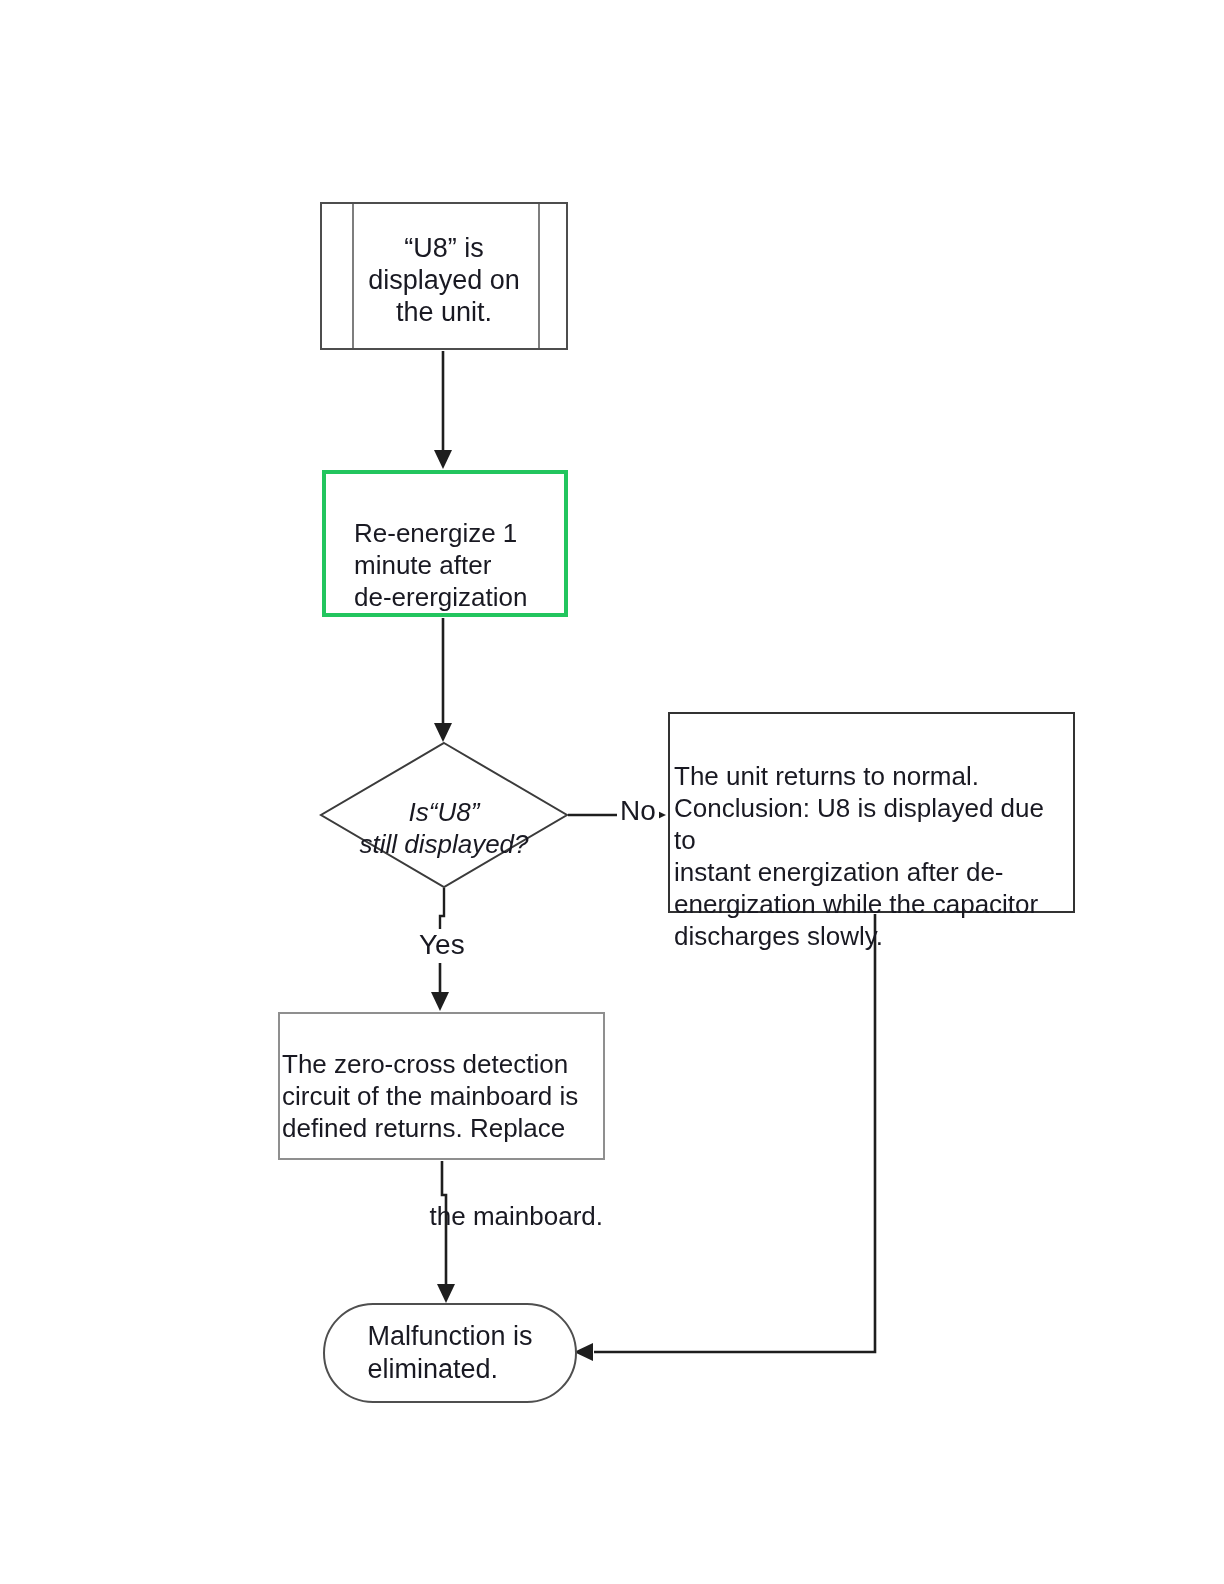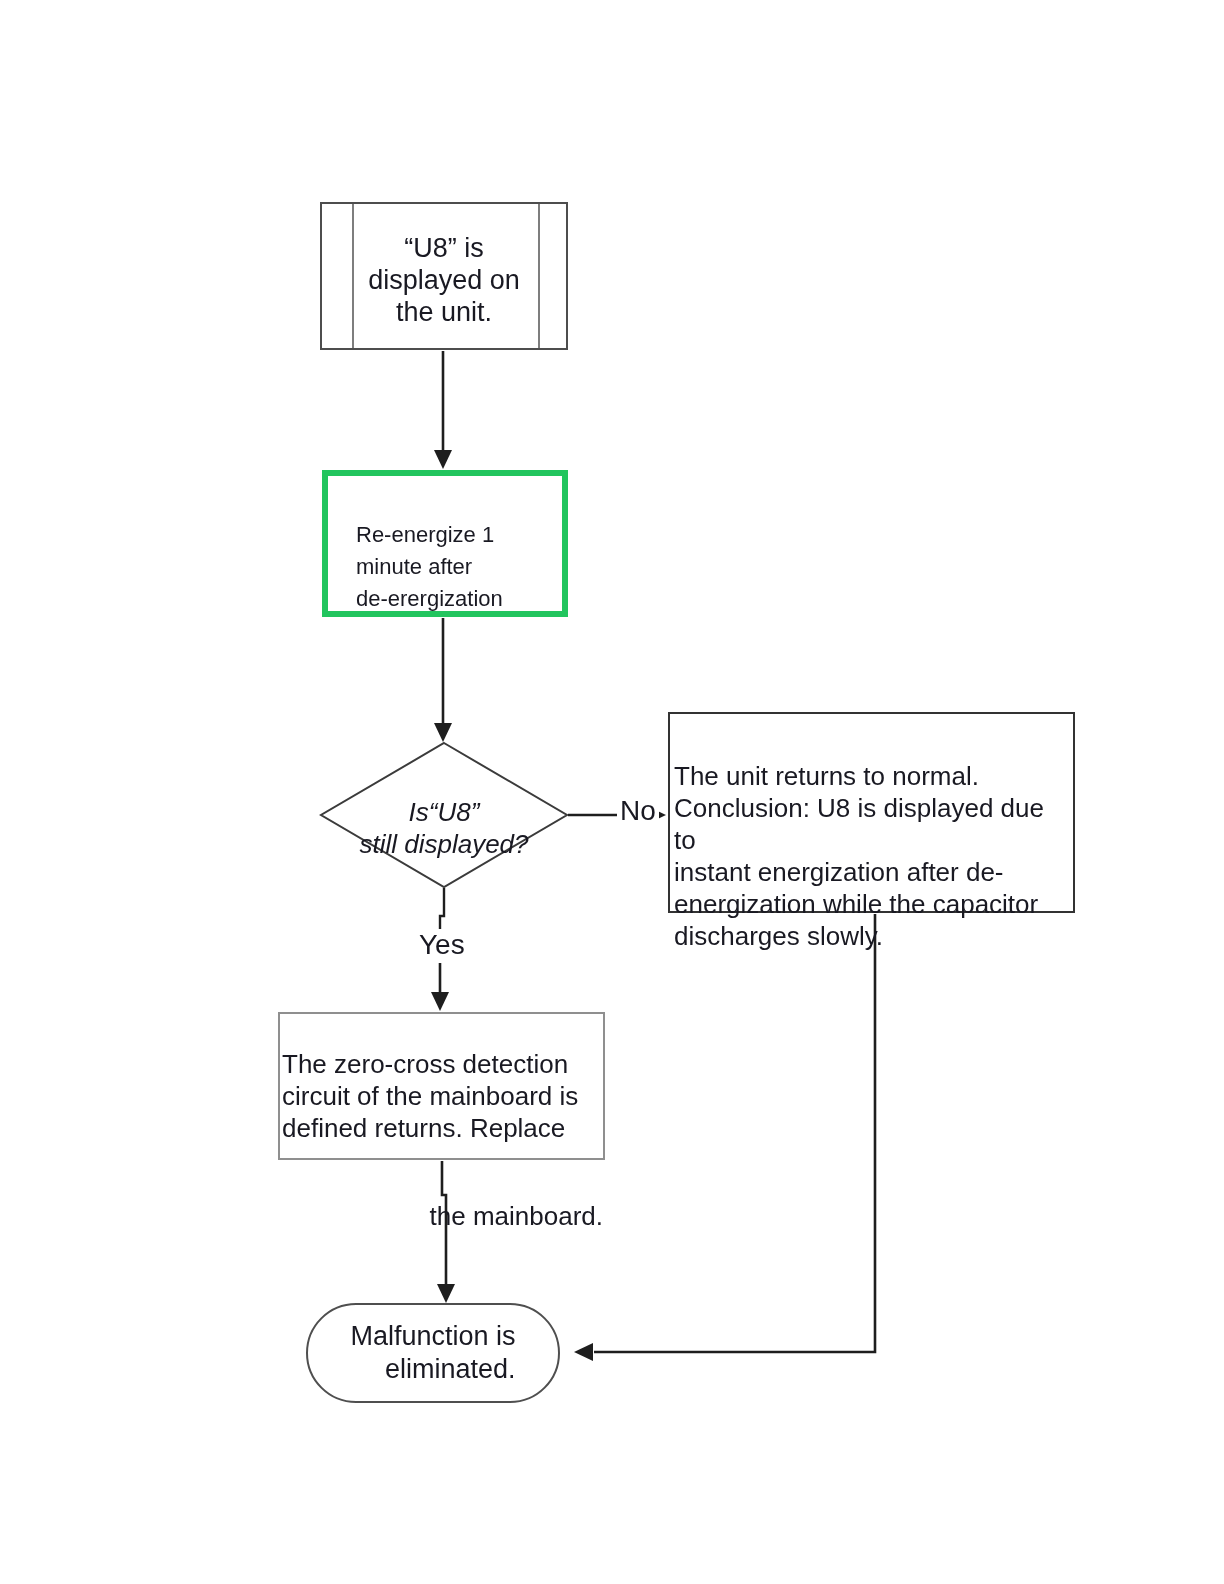--- a/index.html
+++ b/index.html
@@ -33,24 +33,24 @@
     font-size: 27px;
   }
   .pp-line {
     position: absolute; top: 0; bottom: 0; width: 2px;
     background: #7e7e7e;
   }
   .pp-line-left  { left: 30px; }
   .pp-line-right { right: 26px; }
   .node-reenergize {
     left: 322px; top: 470px; width: 246px; height: 147px;
-    border: 6px solid #22c55e;
+    border: 4px solid #22c55e;
     padding: 11px 0 0 28px;
     text-align: left;
-    font-size: 22px;
+    font-size: 26px;
   }
   .node-decision-text {
     left: 324px; top: 764px; width: 240px;
     text-align: center;
     background: transparent;
     font-style: italic;
   }
   .node-no-result {
     left: 668px; top: 712px; width: 407px; height: 201px;
     border: 2px solid #333333;
@@ -62,25 +62,25 @@
     border: 2px solid #8f8f8f;
     padding: 2px 0 0 2px;
     text-align: left;
   }
   .node-yes-result .centered-line {
     text-align: right;
     white-space: pre-line;
     margin-top: 24px;
   }
   .node-end {
-    left: 306px; top: 1303px; width: 254px; height: 100px;
+    left: 323px; top: 1303px; width: 254px; height: 100px;
     border: 2px solid #4f4f4f;
     border-radius: 52px;
     display: flex; align-items: center; justify-content: center;
-    text-align: right;
+    text-align: left;
     font-size: 27px;
     line-height: 33px;
   }
   .edge-label {
     position: absolute;
     background: #ffffff;
     font-size: 28px;
     line-height: 30px;
     padding: 0 3px;
   }

